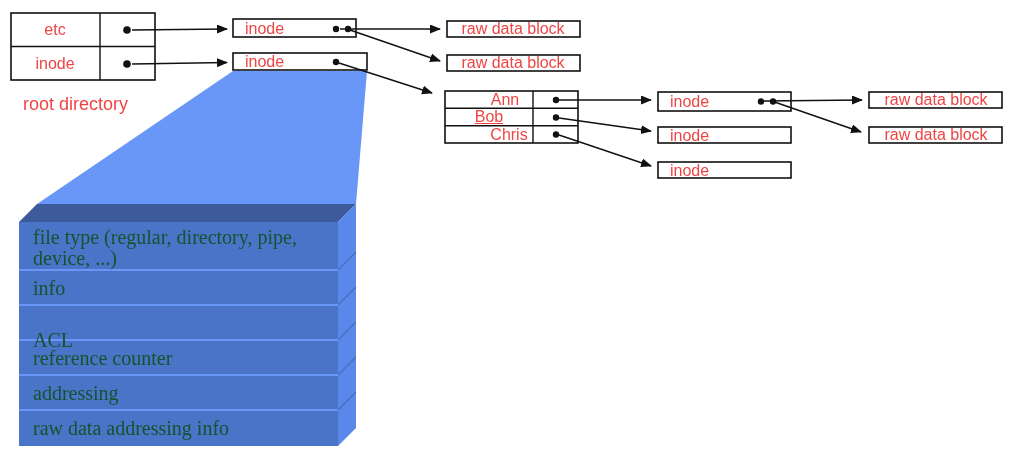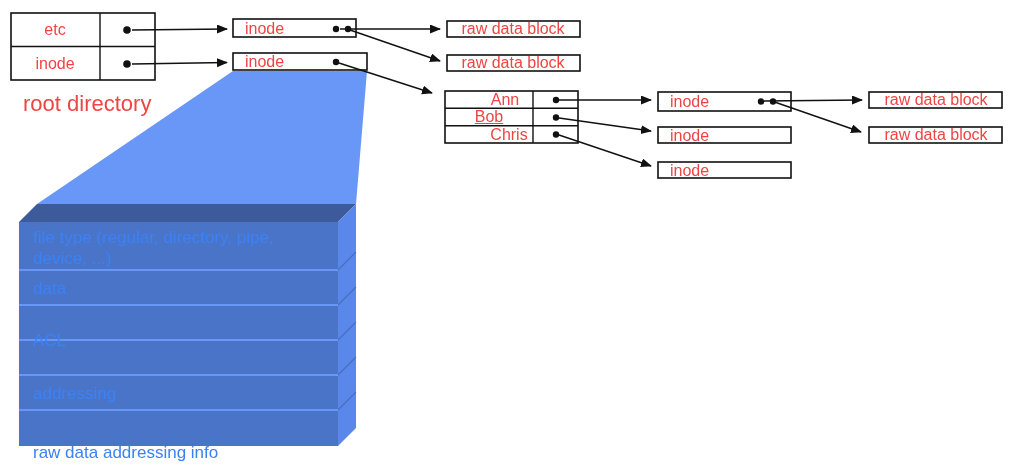--- a/index.html
+++ b/index.html
@@ -6,24 +6,24 @@
   .stage {
     position:relative; width:1017px; height:464px; background:#ffffff;
     font-family:"Liberation Sans", sans-serif; overflow:hidden;
   }
   .stage svg { position:absolute; left:0; top:0; }
   .lbl {
     position:absolute; color:#ef4444; font-size:16px; white-space:nowrap;
     transform:translate(-50%,-50%); line-height:1;
   }
   .lbl.left { transform:translateY(-50%); }
-  .caption { font-size:22px; }
+  .caption { font-size:18px; }
   .blue-lbl {
-    position:absolute; color:#3b82f6; font-size:17px; white-space:nowrap;
-    transform:translateY(-50%); line-height:1;
+    position:absolute; color:#14532d; font-size:20px; white-space:nowrap;
+    transform:translateY(-50%); line-height:1;font-family:Liberation Serif, serif;
   }
   .blue-lbl.wrap {
     transform:none; white-space:normal; width:286px; line-height:21px;
   }
   .shape-outline { fill:#ffffff; stroke:#111111; stroke-width:1.6px; }
   .innerline { stroke:#111111; stroke-width:1.4px; }
   .arrow { stroke:#111111; stroke-width:1.4px; fill:none; }
   .dot { fill:#111111; stroke:none; }
   .funnel { fill:#6897F8; stroke:none; }
   .topface { fill:#3D5B9B; stroke:none; }
@@ -133,18 +133,19 @@
   <div class="lbl" style="left:513px; top:29px;">raw data block</div>
   <div class="lbl" style="left:513px; top:63px;">raw data block</div>
   <div class="lbl" style="left:936px; top:100px;">raw data block</div>
   <div class="lbl" style="left:936px; top:135px;">raw data block</div>
 
   <div class="lbl" style="left:489px; top:99.5px;margin-left:16px;">Ann</div>
   <div class="lbl" style="left:489px; top:117px;text-decoration:underline;">Bob</div>
   <div class="lbl" style="left:489px; top:134.5px;margin-left:20px;">Chris</div>
 
   <div class="blue-lbl wrap" style="left:33px; top:227px;">file type (regular, directory, pipe, device, ...)</div>
-  <div class="blue-lbl" style="left:33px; top:288px;">data</div>
+  <div class="blue-lbl" style="left:33px; top:288px;">info</div>
   <div class="blue-lbl" style="left:33px; top:340px;">ACL</div>
+  <div class="blue-lbl" style="left:33px; top:358px;">reference counter</div>
   <div class="blue-lbl" style="left:33px; top:393px;">addressing</div>
-  <div class="blue-lbl" style="left:33px; top:428px;margin-top:24px;">raw data addressing info</div>
+  <div class="blue-lbl" style="left:33px; top:428px;">raw data addressing info</div>
 
 </div>
 
 </body></html>

